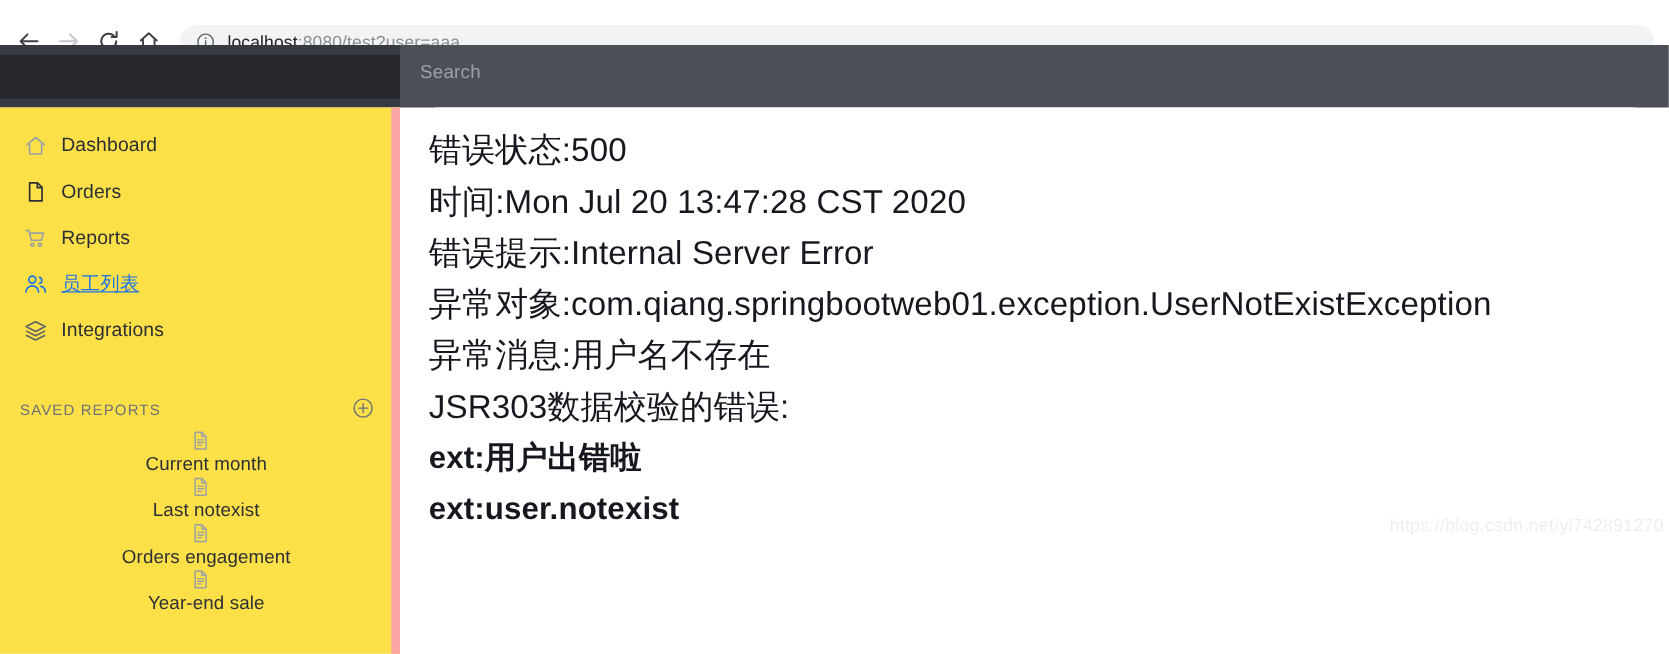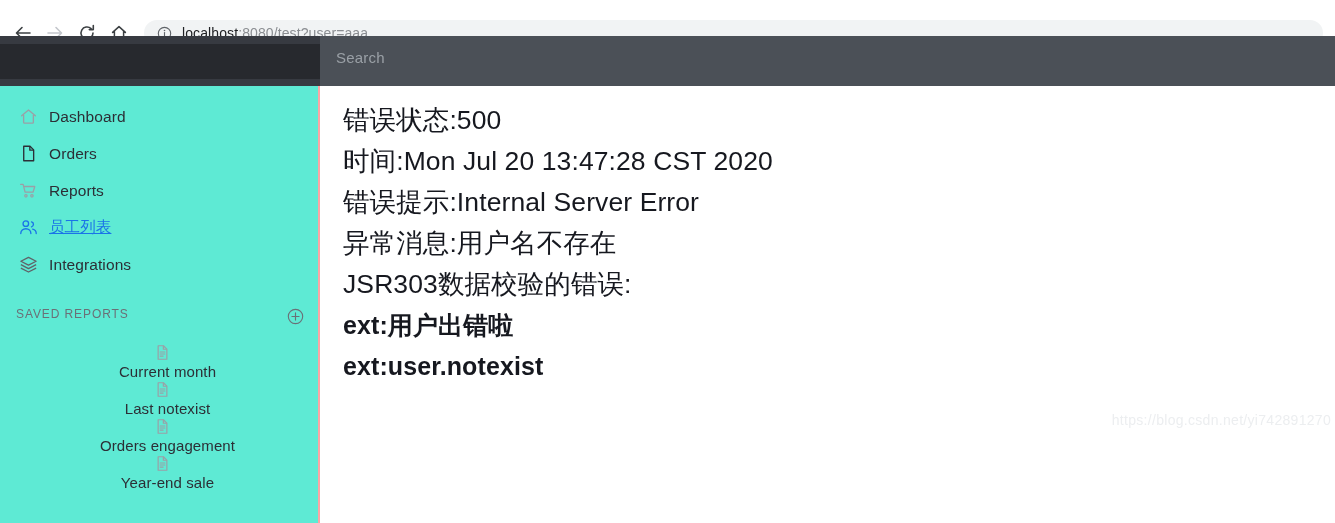--- a/index.html
+++ b/index.html
@@ -103,22 +103,22 @@
     color: #9aa0a6;
     letter-spacing: 0.2px;
   }
 
   
   .sidebar {
     position: absolute;
     left: 0; top: 86px;
     width: 320px;
     height: 437px;
-    background: #5eead4;
-    border-right: 2px solid #fca5a5;
+    background: #fde047;
+    border-right: 7px solid #fca5a5;
     box-sizing: border-box;
   }
   .nav-list { padding-top: 12px; }
   .nav-item {
     height: 37px;
     display: flex;
     align-items: center;
     padding-left: 16px;
     box-sizing: border-box;
   }
@@ -138,21 +138,21 @@
   }
   .nav-item.active .nav-label {
     color: #1a73e8;
     text-decoration: underline;
   }
 
   .section-head {
     margin-top: 24px;
     height: 28px;
     display: flex;
-    align-items: flex-start;
+    align-items: flex-end;
     padding-left: 16px;
     padding-right: 14px;
   }
   .section-title {
     font-size: 12px;
     letter-spacing: 0.9px;
     color: #6b7077;
     flex: 1 1 auto;
   }
   .add-btn {
@@ -391,19 +391,20 @@
       <span class="report-label">Year-end sale</span>
     </div>
   </div>
 </div>
 
 <div class="content">
   <div class="error-lines">
     <div class="error-line">错误状态:500</div>
     <div class="error-line">时间:Mon Jul 20 13:47:28 CST 2020</div>
     <div class="error-line">错误提示:Internal Server Error</div>
+    <div class="error-line">异常对象:com.qiang.springbootweb01.exception.UserNotExistException</div>
     <div class="error-line">异常消息:用户名不存在</div>
     <div class="error-line">JSR303数据校验的错误:</div>
     <div class="error-line bold">ext:用户出错啦</div>
     <div class="error-line bold">ext:user.notexist</div>
   </div>
   <div class="watermark">https://blog.csdn.net/yi742891270</div>
 </div>
 
 </body></html>

